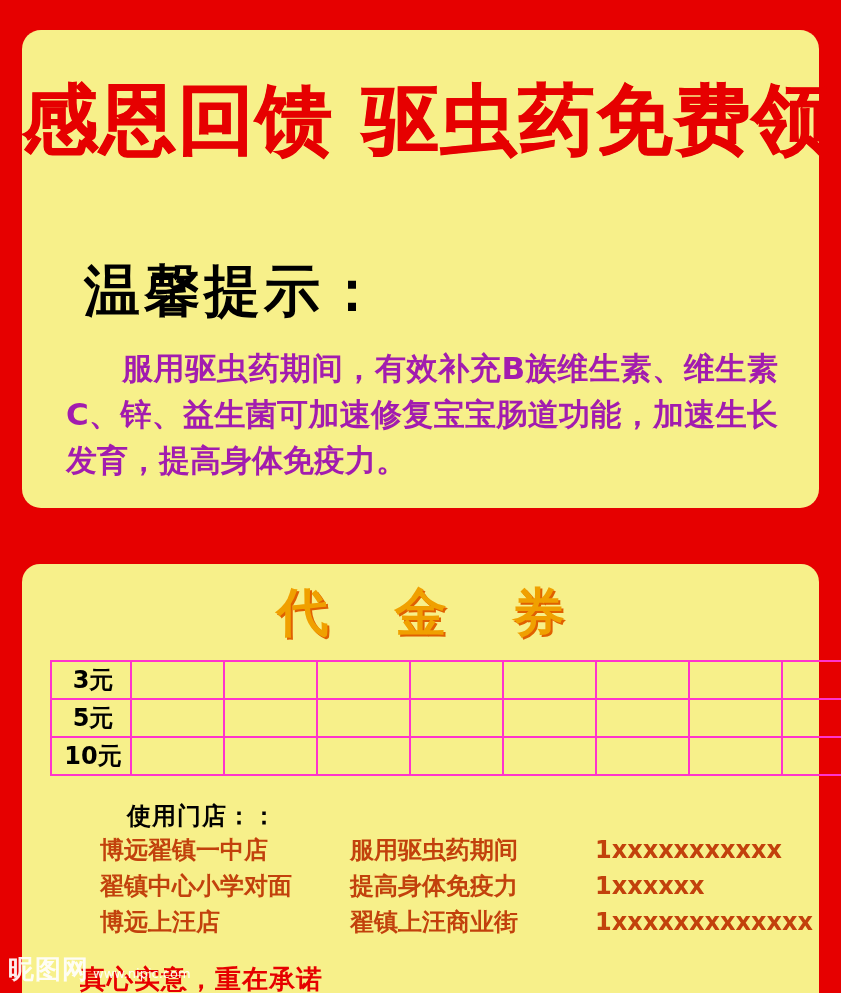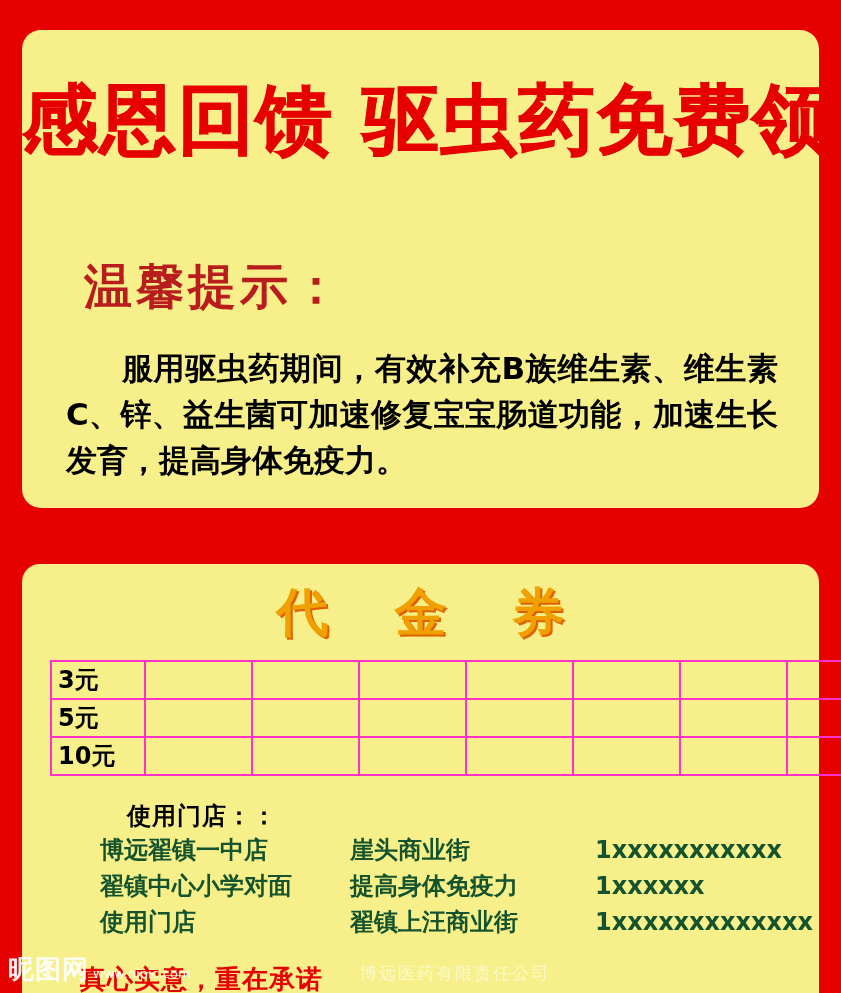--- a/index.html
+++ b/index.html
@@ -48,34 +48,34 @@
     letter-spacing: 2px;
     line-height: 1;
     -webkit-text-stroke: 1px #e60000;
     white-space: nowrap;
   }
 
   .notice-title {
     position: absolute;
     left: 62px;
     top: 232px;
-    color: #b91c1c;
+    color: #000000;
     font-family: "DejaVu Serif", serif;
     font-weight: bold;
-    font-size: 48px;
+    font-size: 56px;
     letter-spacing: 4px;
     line-height: 1;
   }
 
   .notice-body {
     position: absolute;
     left: 44px;
     top: 316px;
     width: 712px;
-    color: #000000;
+    color: #a21caf;
     font-family: "DejaVu Sans", sans-serif;
     font-weight: bold;
     font-size: 31px;
     line-height: 1.48;
     text-indent: 56px;
     letter-spacing: 0px;
     text-align: justify;
   }
 
   
@@ -108,26 +108,27 @@
     position: absolute;
     left: 28px;
     top: 96px;
     width: 742px;
     border-collapse: collapse;
     table-layout: fixed;
   }
   .grid td {
     border: 2px solid #ff33cc;
     height: 36px;
-    padding: 0 16px 0 6px;
+    padding: 0 2px 0 6px;
     font-family: "DejaVu Sans", sans-serif;
     font-weight: bold;
     font-size: 24px;
     color: #000000;
     white-space: nowrap;
+    text-align: center;
   }
   .grid td.amount {
     width: 70px;
   }
   .grid td.blank {
     width: 83px;
   }
 
   
   .store-head {
@@ -146,21 +147,21 @@
     left: 78px;
     top: 268px;
     width: 700px;
     border-collapse: collapse;
     table-layout: fixed;
   }
   .store-table td {
     font-family: "DejaVu Sans", sans-serif;
     font-weight: bold;
     font-size: 24px;
-    color: #14532d;
+    color: #c2410c;
     padding: 2px 0;
     white-space: nowrap;
   }
   .store-table td.c1 { width: 250px; }
   .store-table td.c2 { width: 245px; }
   .store-table td.c3 { width: 205px; }
 
   .slogan1 {
     position: absolute;
     left: 58px;
@@ -277,42 +278,41 @@
         </tr>
       </tbody>
     </table>
 
     <div class="store-head">使用门店：：</div>
 
     <table class="store-table">
       <tbody>
         <tr>
           <td class="c1">博远翟镇一中店</td>
-          <td class="c2">崖头商业街</td>
+          <td class="c2">服用驱虫药期间</td>
           <td class="c3">1xxxxxxxxxxx</td>
         </tr>
         <tr>
           <td class="c1">翟镇中心小学对面</td>
           <td class="c2">提高身体免疫力</td>
           <td class="c3">1xxxxxx</td>
         </tr>
         <tr>
-          <td class="c1">使用门店</td>
+          <td class="c1">博远上汪店</td>
           <td class="c2">翟镇上汪商业街</td>
           <td class="c3">1xxxxxxxxxxxxx</td>
         </tr>
       </tbody>
     </table>
 
     <div class="slogan1">真心实意，重在承诺</div>
 
     <div class="slogan2">博远医药，用爱心为您的健康加分</div>
 
     <div class="disclaimer">最终解释权归博远医药公司所有</div>
   </div>
 
   <div class="wm-logo">
     <span>昵图网</span><span class="sub">www.nipic.com</span>
   </div>
 
-  <div class="wm-center">博远医药有限责任公司</div>
 
 </div>
 
 </body></html>

